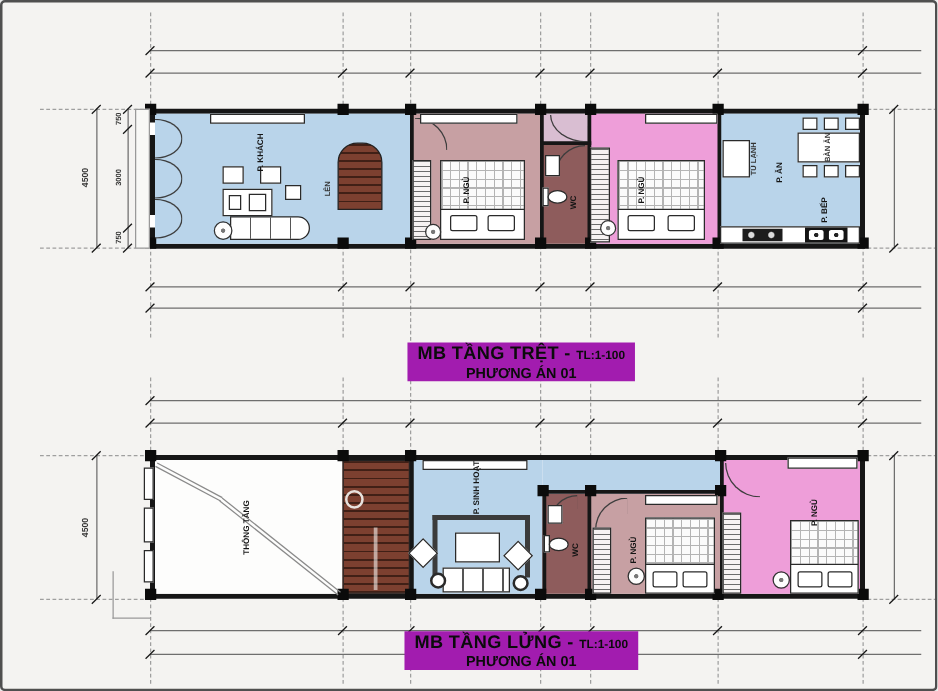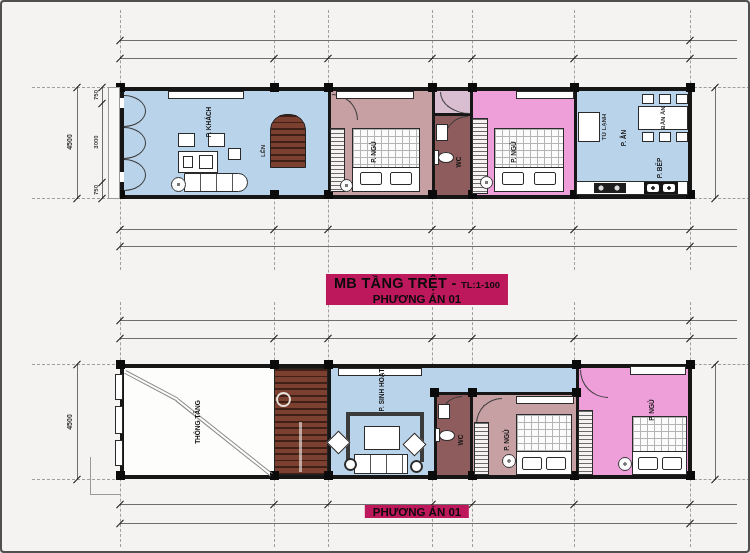--- a/index.html
+++ b/index.html
@@ -33,21 +33,21 @@
   .dark{background:#3b3b3b}
   .couch{background:#fff;border:1px solid #2a2a2a;background-image:repeating-linear-gradient(90deg,transparent 0 15px,#555 15px 16px)}
   .couch.rnd{border-radius:0 10px 10px 0}
   .wcbowl{background:#fff;border:1px solid #2a2a2a;border-radius:50%}
   .stove{background:#1d1d1d;background-image:radial-gradient(circle at 22% 50%,#ddd 2px,transparent 3px),radial-gradient(circle at 72% 50%,#ddd 2px,transparent 3px)}
   .sink{background:#141414}
   .basin{background:#fff;border-radius:2px;background-image:radial-gradient(circle,#222 1.5px,transparent 2px)}
   .lbl{font-weight:bold;font-size:6.5px;line-height:1.1;color:#141414;white-space:nowrap;transform:translate(-50%,-50%) rotate(-90deg);text-align:center}
   .dimlbl{font-weight:bold;font-size:6px;color:#333;white-space:nowrap;transform:translate(-50%,-50%) rotate(-90deg)}
   .big{font-size:7px}
-  .ptitle{transform:translateX(-50%);text-align:center;background:#be185d;padding:0 8px;white-space:nowrap;color:#0b0b0b}
+  .ptitle{transform:translateX(-50%);text-align:center;background:#a21caf;padding:0 8px;white-space:nowrap;color:#0b0b0b}
   .ptitle .t1{font-weight:bold;font-size:14.5px;letter-spacing:.3px}
   .ptitle .t2{font-weight:bold;font-size:9.5px}
   .ptitle .sub{font-weight:bold;font-size:11.5px;margin-top:1px}
 </style>
 </head>
 <body>
 
 <div id="canvas">
 
   <div class="a gv" style="left:118px;top:8px;height:260px"></div>
@@ -314,16 +314,17 @@
   <div class="a shelf" style="left:628px;top:364px;width:56px;height:9px"></div>
   <div class="a ward" style="left:576px;top:408px;width:15px;height:65px"></div>
   <div class="a shelf" style="left:630px;top:414px;width:55px;height:59px"></div>
   <div class="a bed" style="left:630px;top:414px;width:55px;height:36px"></div>
   <div class="a pil" style="left:636px;top:455px;width:20px;height:13px"></div>
   <div class="a pil" style="left:660px;top:455px;width:20px;height:13px"></div>
   <div class="a plant" style="left:616px;top:455px;width:14px;height:14px"></div>
   <span class="a lbl" style="left:650px;top:408px">P. NGỦ</span>
 
   <div class="a ptitle" style="left:415px;top:503px">
+    <div><span class="t1">MB TẦNG LỬNG</span><span class="t1"> </span><span class="t1">-</span><span class="t1"> </span><span class="t2">TL:1-100</span></div>
     <div class="sub">PHƯƠNG ÁN 01</div>
   </div>
 
 </div>
 
 </body></html>

